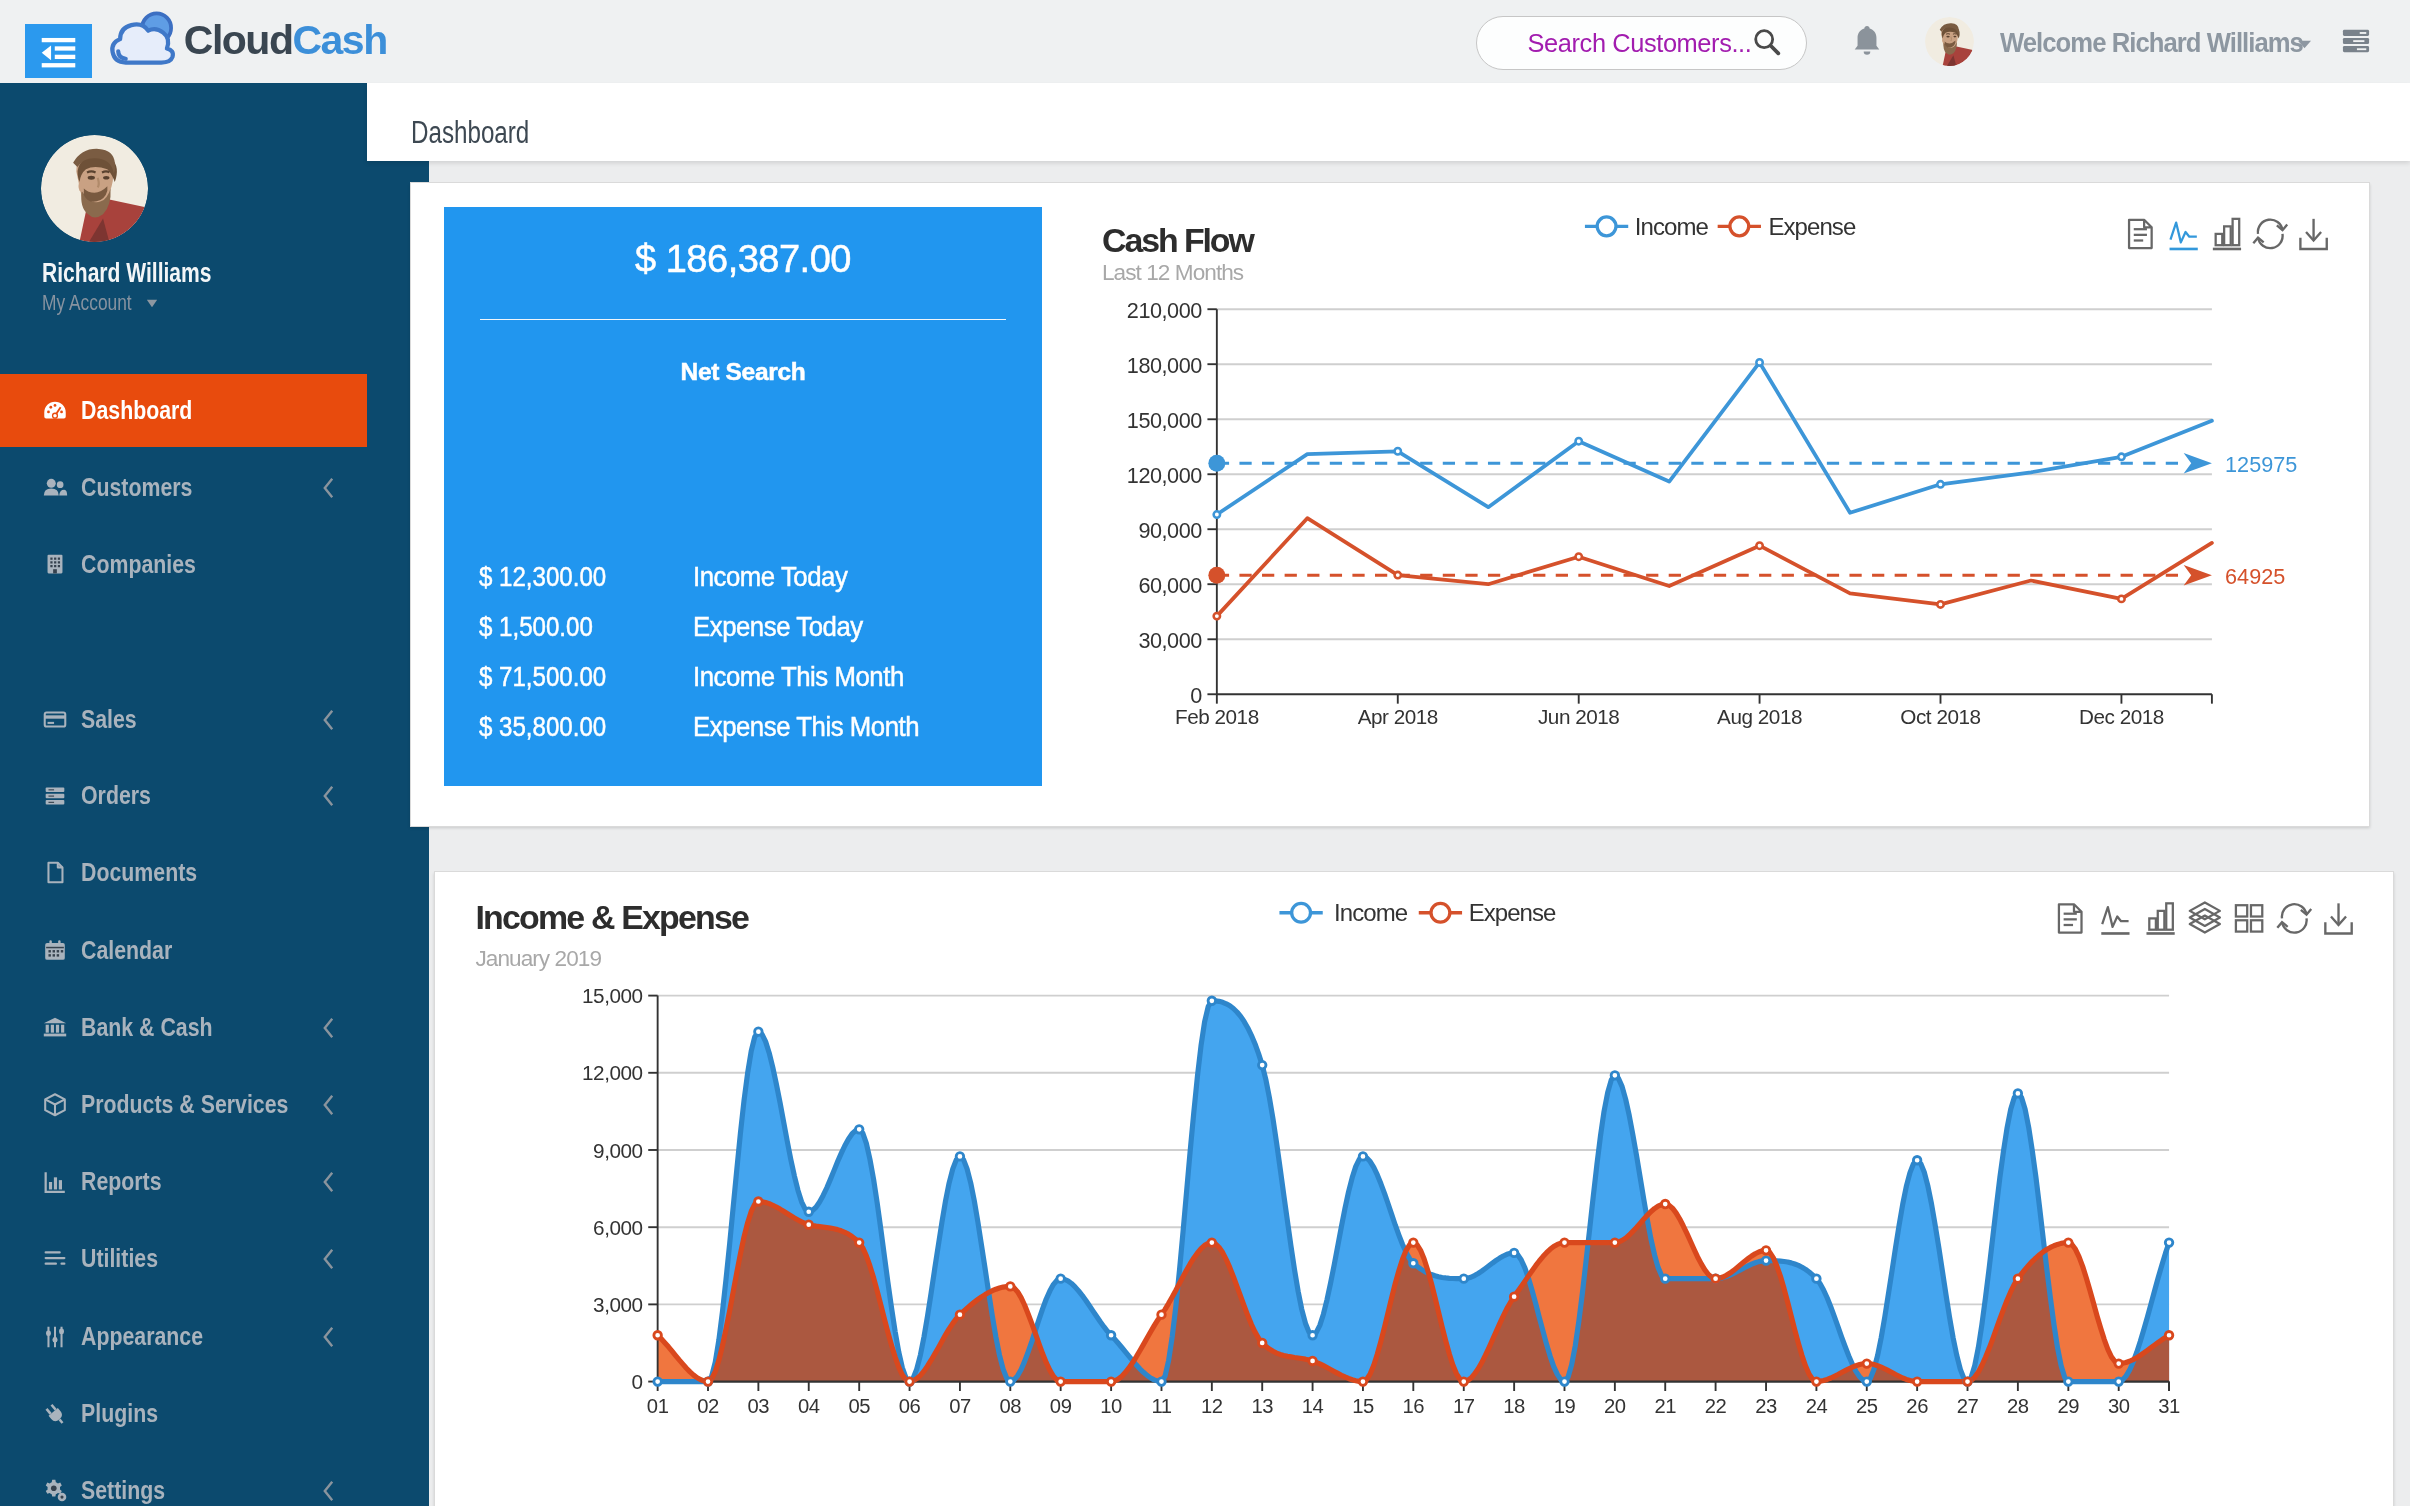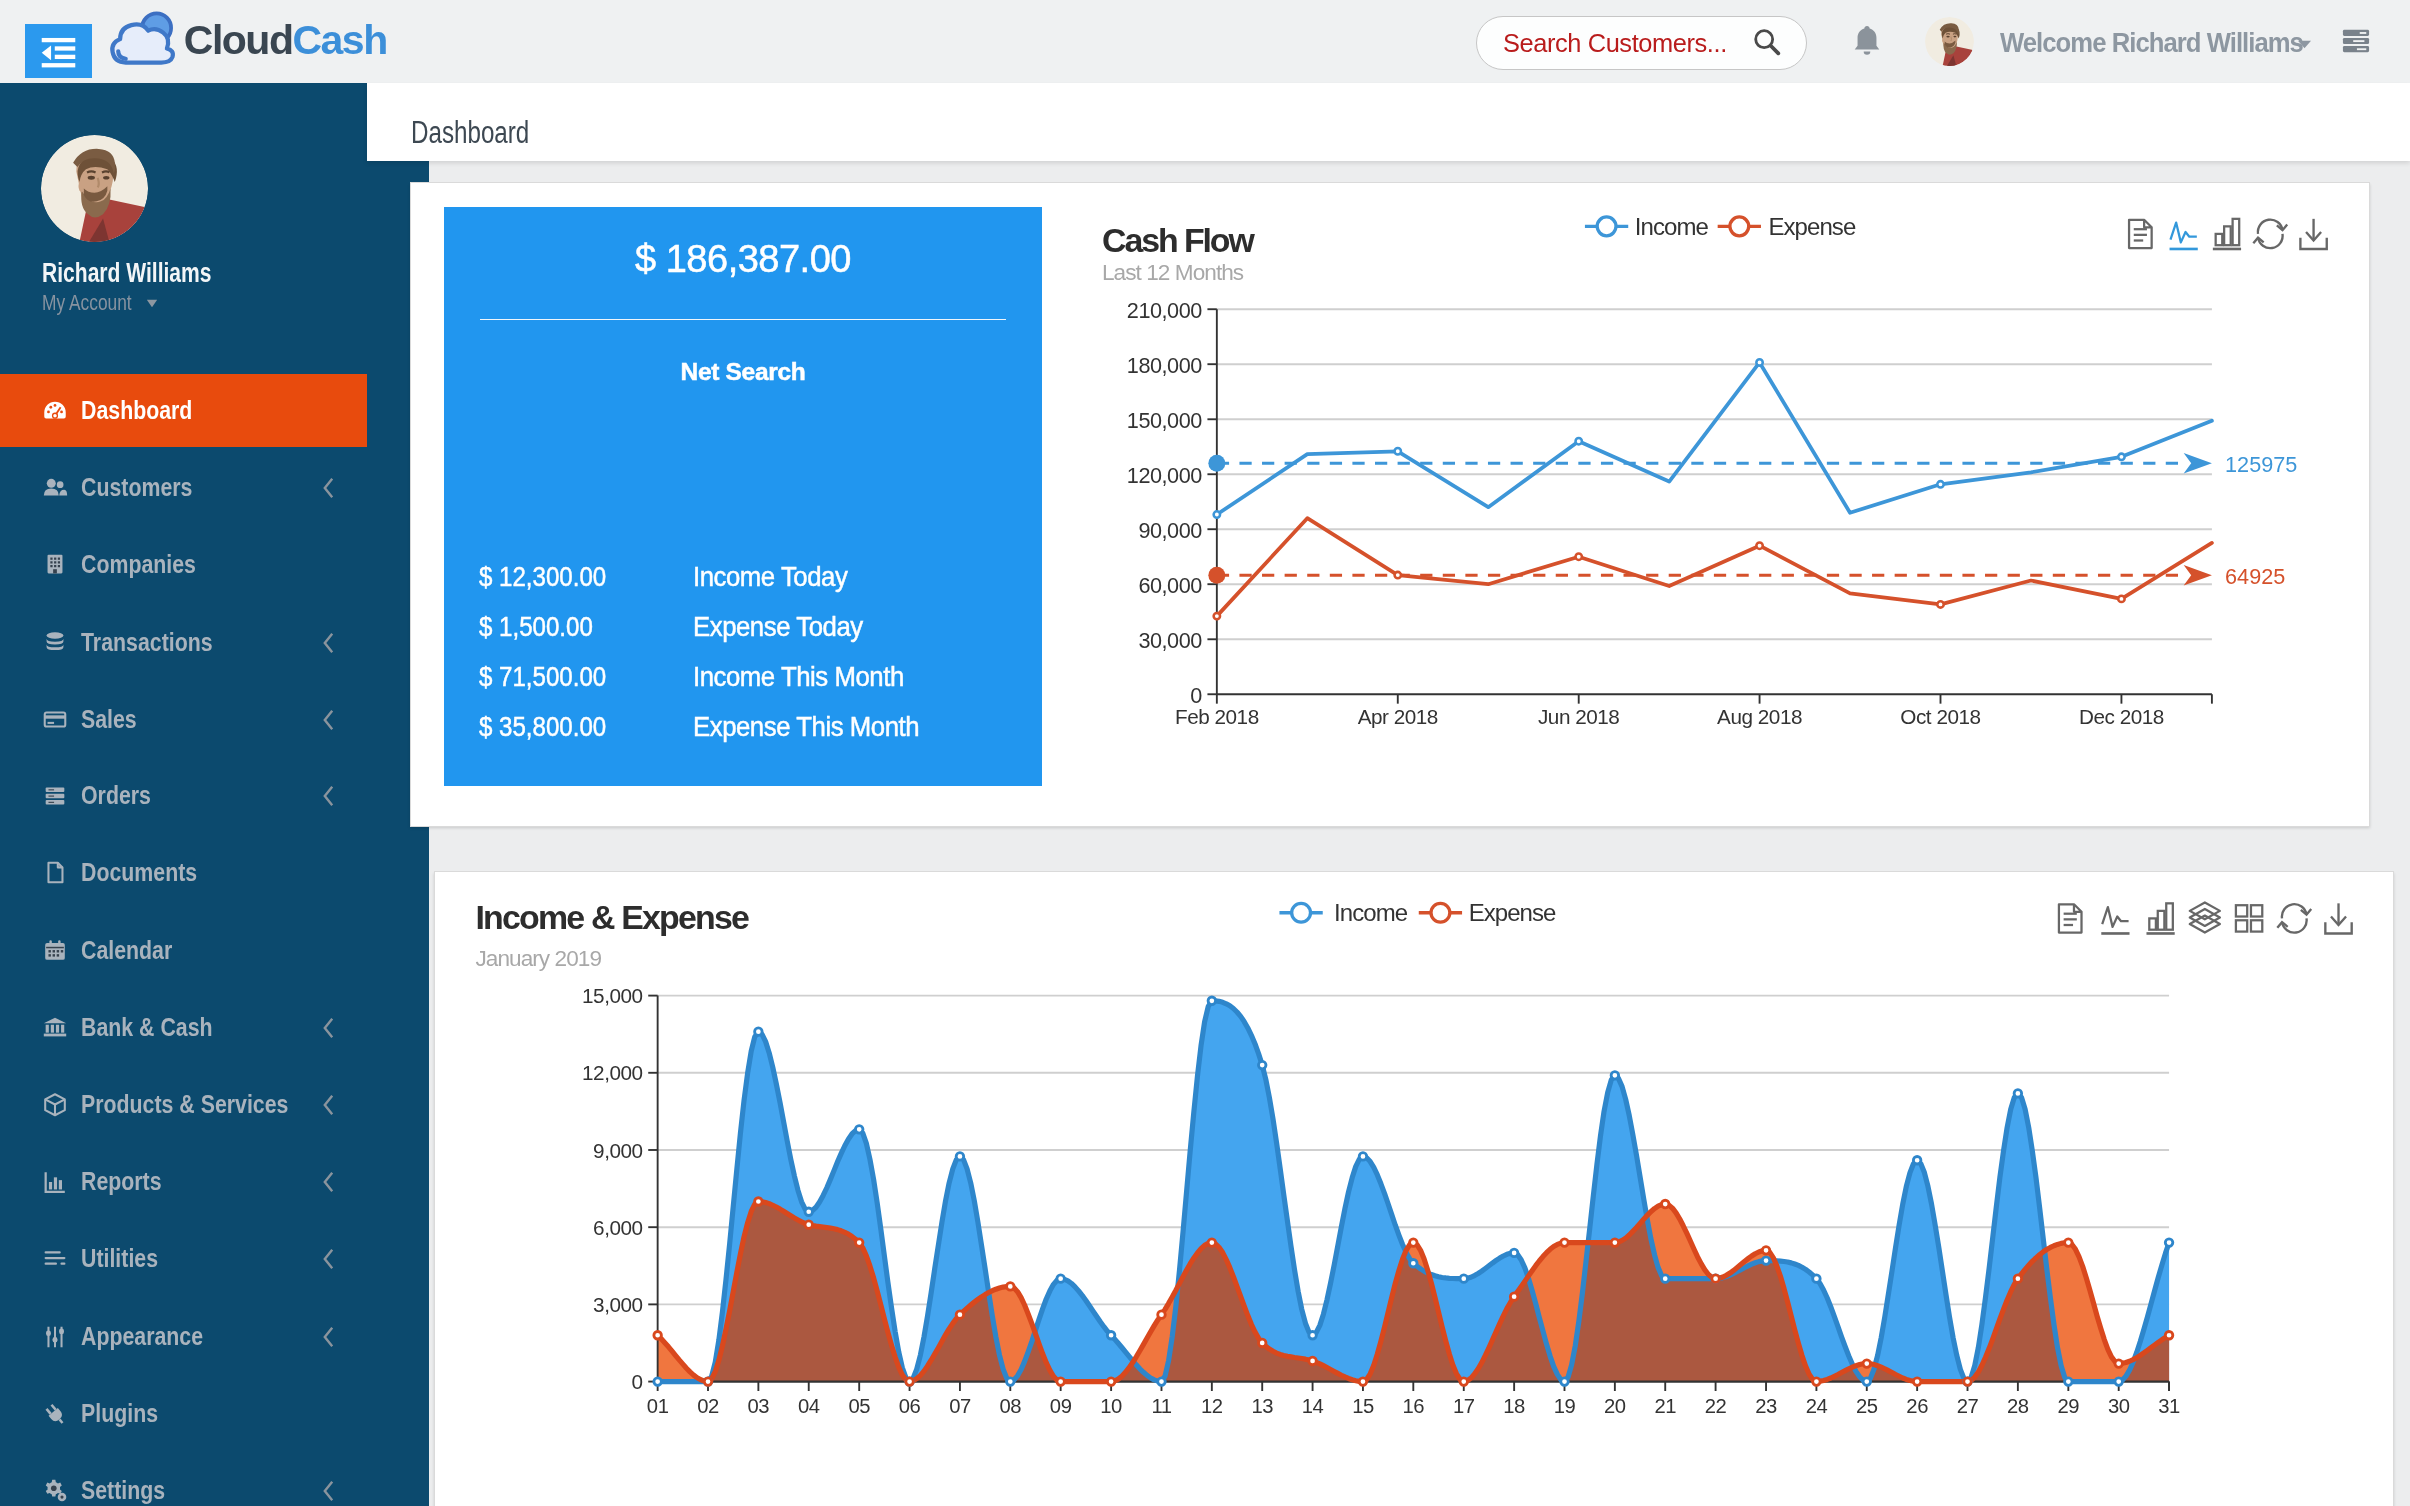--- a/index.html
+++ b/index.html
@@ -2,21 +2,21 @@
 <html style="font-size:15px"><head><meta charset="utf-8">
 <style>
 * { margin:0; padding:0; box-sizing:border-box; }
 html,body { width:2411px; height:1507px; overflow:hidden; font-family:"Liberation Sans",sans-serif; background:#ecedee; }
 #header { position:absolute; left:0; top:0; width:2411px; height:83px; background:#eff1f2; }
 #toggle { position:absolute; left:25.4px; top:23.5px; width:67px; height:54px; background:#2b99ee; display:flex; align-items:center; justify-content:center; }
 #logo { position:absolute; left:107px; top:7.5px; display:flex; align-items:center; }
 #logotext { font-size:41px; font-weight:700; color:#3a4651; letter-spacing:-1.5px; margin-left:3.8px; }
 #logotext span { color:#3c8fd9; }
 #search { position:absolute; left:1476px; top:16px; width:331px; height:54px; border:1.9px solid #c6c6c6; border-radius:27px; background:#fdfefe; display:flex; align-items:center; }
-#search .ph { color:#b91c1c; font-size:25.4px; margin-left:26px; flex:1; letter-spacing:-0.4px; }
+#search .ph { color:#a21caf; font-size:25.4px; margin-left:26px; flex:1; letter-spacing:-0.4px;text-align:right; }
 #bell { position:absolute; left:1850px; top:22.6px; }
 #avatar-top { position:absolute; left:1925px; top:17px; width:49px; height:49px; border-radius:50%; overflow:hidden; }
 #welcome { position:absolute; left:2000px; top:28px; font-size:27px; font-weight:700; color:#8d97a1; letter-spacing:-1px; transform:scaleX(0.95); transform-origin:0 0; }
 #caret { position:absolute; left:2295px; top:37px; }
 #listicon { position:absolute; left:2342px; top:27px; }
 #sidebar { position:absolute; left:0; top:83px; width:429px; height:1424px; background:#0c4a6e; }
 #avatar-side { position:absolute; left:41px; top:52px; width:107px; height:107px; border-radius:50%; overflow:hidden; }
 #rw { position:absolute; left:42px; top:175px; font-size:27px; font-weight:700; color:#f2f5f7; transform:scaleX(0.78); transform-origin:0 0; }
 #myacct { position:absolute; left:42px; top:207px; font-size:21.7px; color:#8793a0; transform:scaleX(0.80); transform-origin:0 0; white-space:nowrap; }
 #myacct svg { margin-left:9.4px; }
@@ -182,31 +182,20 @@
           <rect x="10" y="11" width="2.4" height="2.4"></rect>
           <rect x="14" y="11" width="2.4" height="2.4"></rect>
           <rect x="18" y="11" width="2.4" height="2.4"></rect>
           <rect x="10" y="15" width="2.4" height="2.4"></rect>
           <rect x="14" y="15" width="2.4" height="2.4"></rect>
           <rect x="18" y="15" width="2.4" height="2.4"></rect>
           <rect x="13" y="19.5" width="4" height="4.5"></rect>
         </g>
       </svg>
       <span class="lbl">Companies</span>
-    </div>
-<div class="item" style="top:523px">
-      <svg class="mi " width="28" height="28" viewBox="0 0 30 30">
-        <ellipse cx="15" cy="7" rx="9" ry="3.4" fill="#a9b3bd"></ellipse>
-        <path d="M6 10.5 Q6 13.6 15 13.6 Q24 13.6 24 10.5 L24 13.5 Q24 16.6 15 16.6 Q6 16.6 6 13.5 Z" fill="#a9b3bd"></path>
-        <path d="M6 16.5 Q6 19.6 15 19.6 Q24 19.6 24 16.5 L24 19.5 Q24 22.6 15 22.6 Q6 22.6 6 19.5 Z" fill="#a9b3bd"></path>
-      </svg>
-      <span class="lbl">Transactions</span>
-      <span class="chev"><svg width="15" height="26" viewBox="0 0 16 28">
-          <polyline points="12,4 4,14 12,24" fill="none" stroke="#8a949d" stroke-width="2.6"></polyline>
-        </svg></span>
     </div>
 <div class="item" style="top:600px">
       <svg class="mi " width="28" height="28" viewBox="0 0 30 30">
         <rect x="4" y="7" width="22" height="15" rx="2" fill="none" stroke="#a9b3bd" stroke-width="2.2"></rect>
         <rect x="4" y="10" width="22" height="3.6" fill="#a9b3bd"></rect>
         <rect x="7" y="17" width="7" height="2.2" fill="#a9b3bd"></rect>
       </svg>
       <span class="lbl">Sales</span>
       <span class="chev"><svg width="15" height="26" viewBox="0 0 16 28">
           <polyline points="12,4 4,14 12,24" fill="none" stroke="#8a949d" stroke-width="2.6"></polyline>

